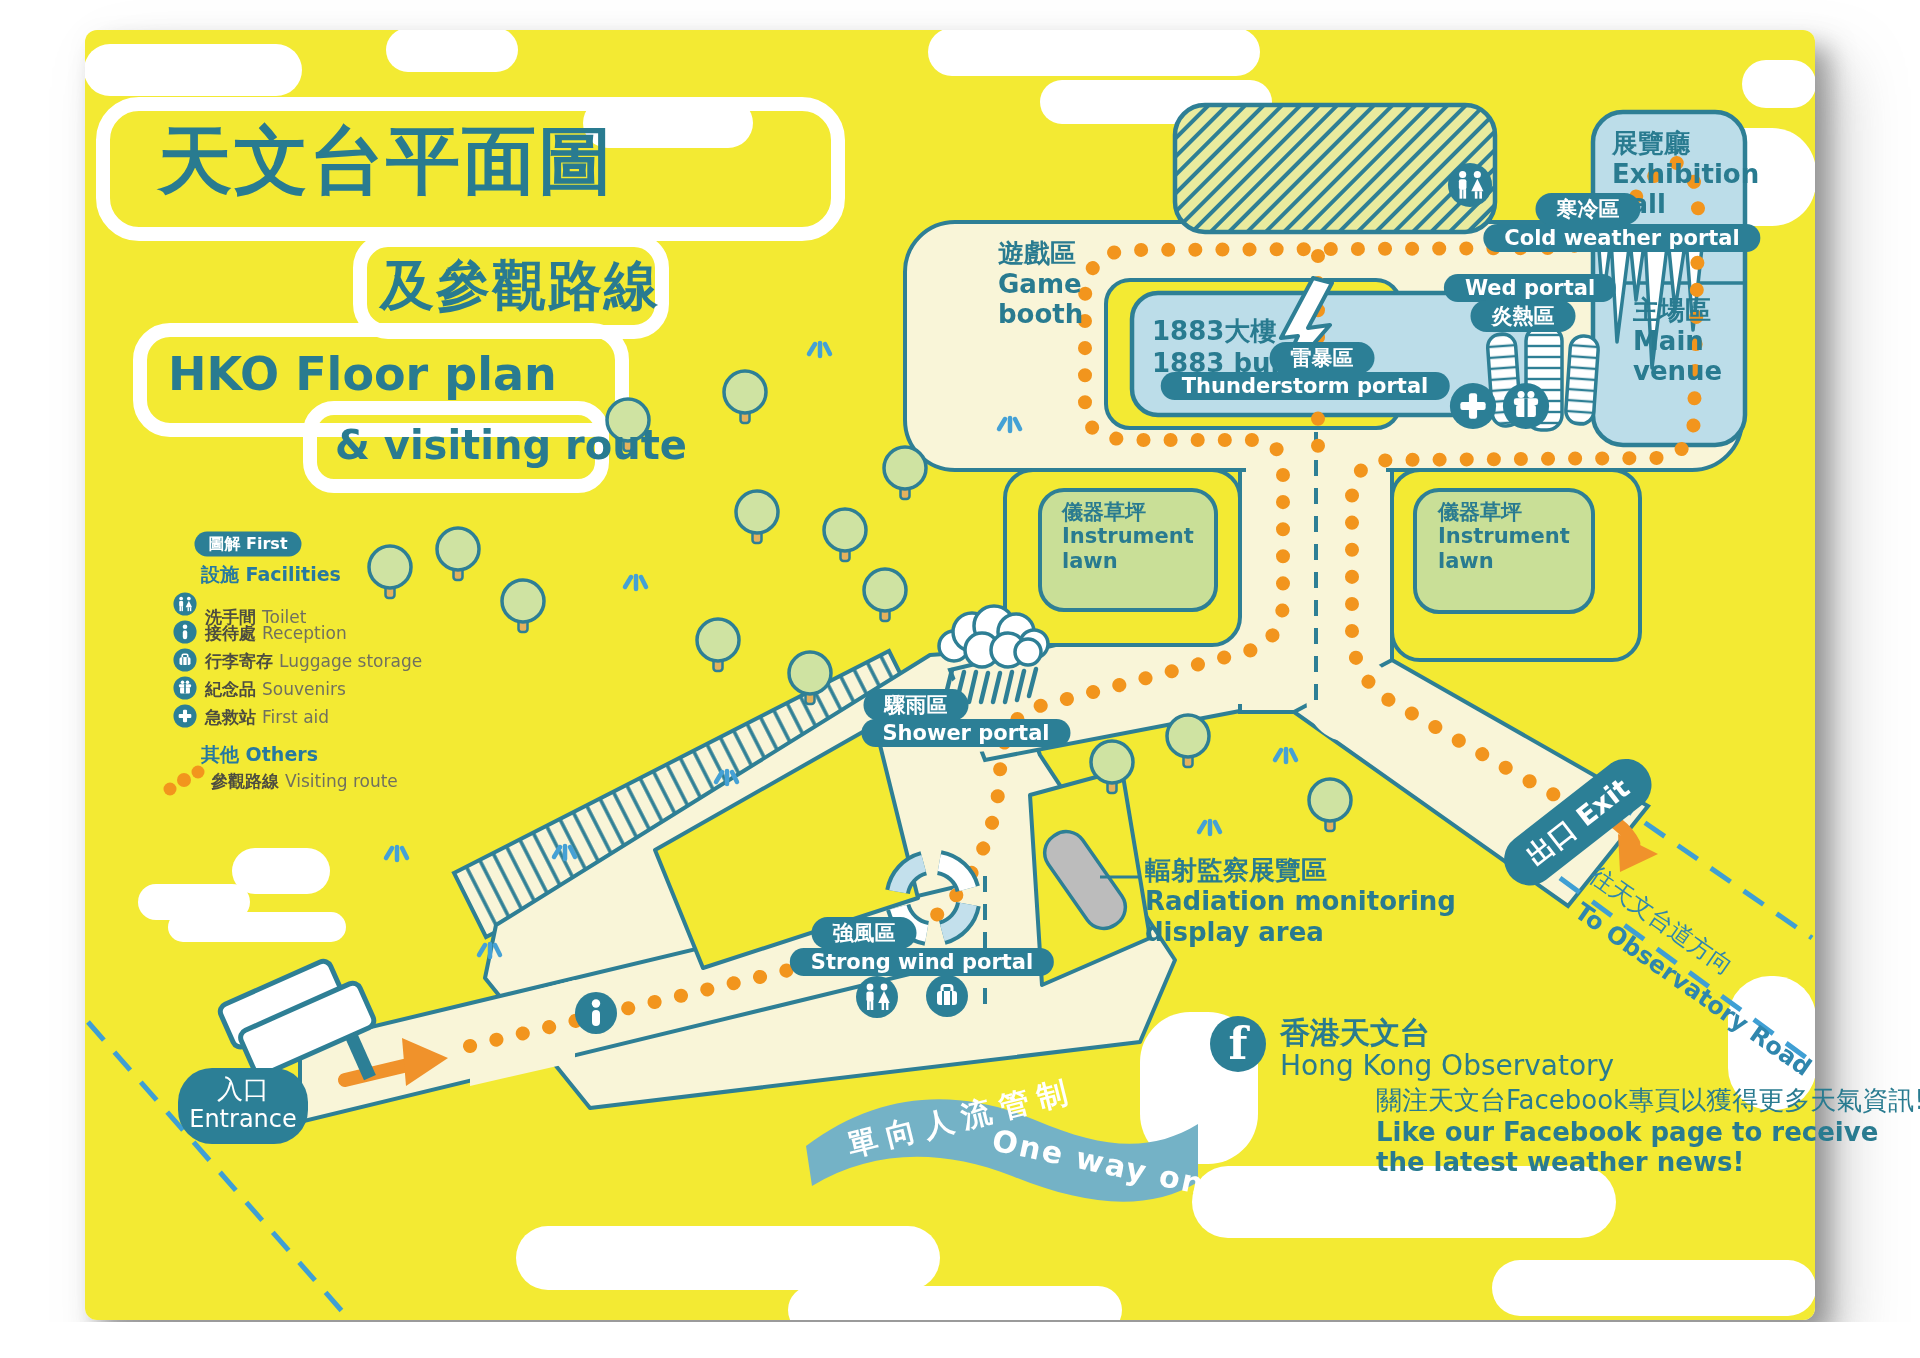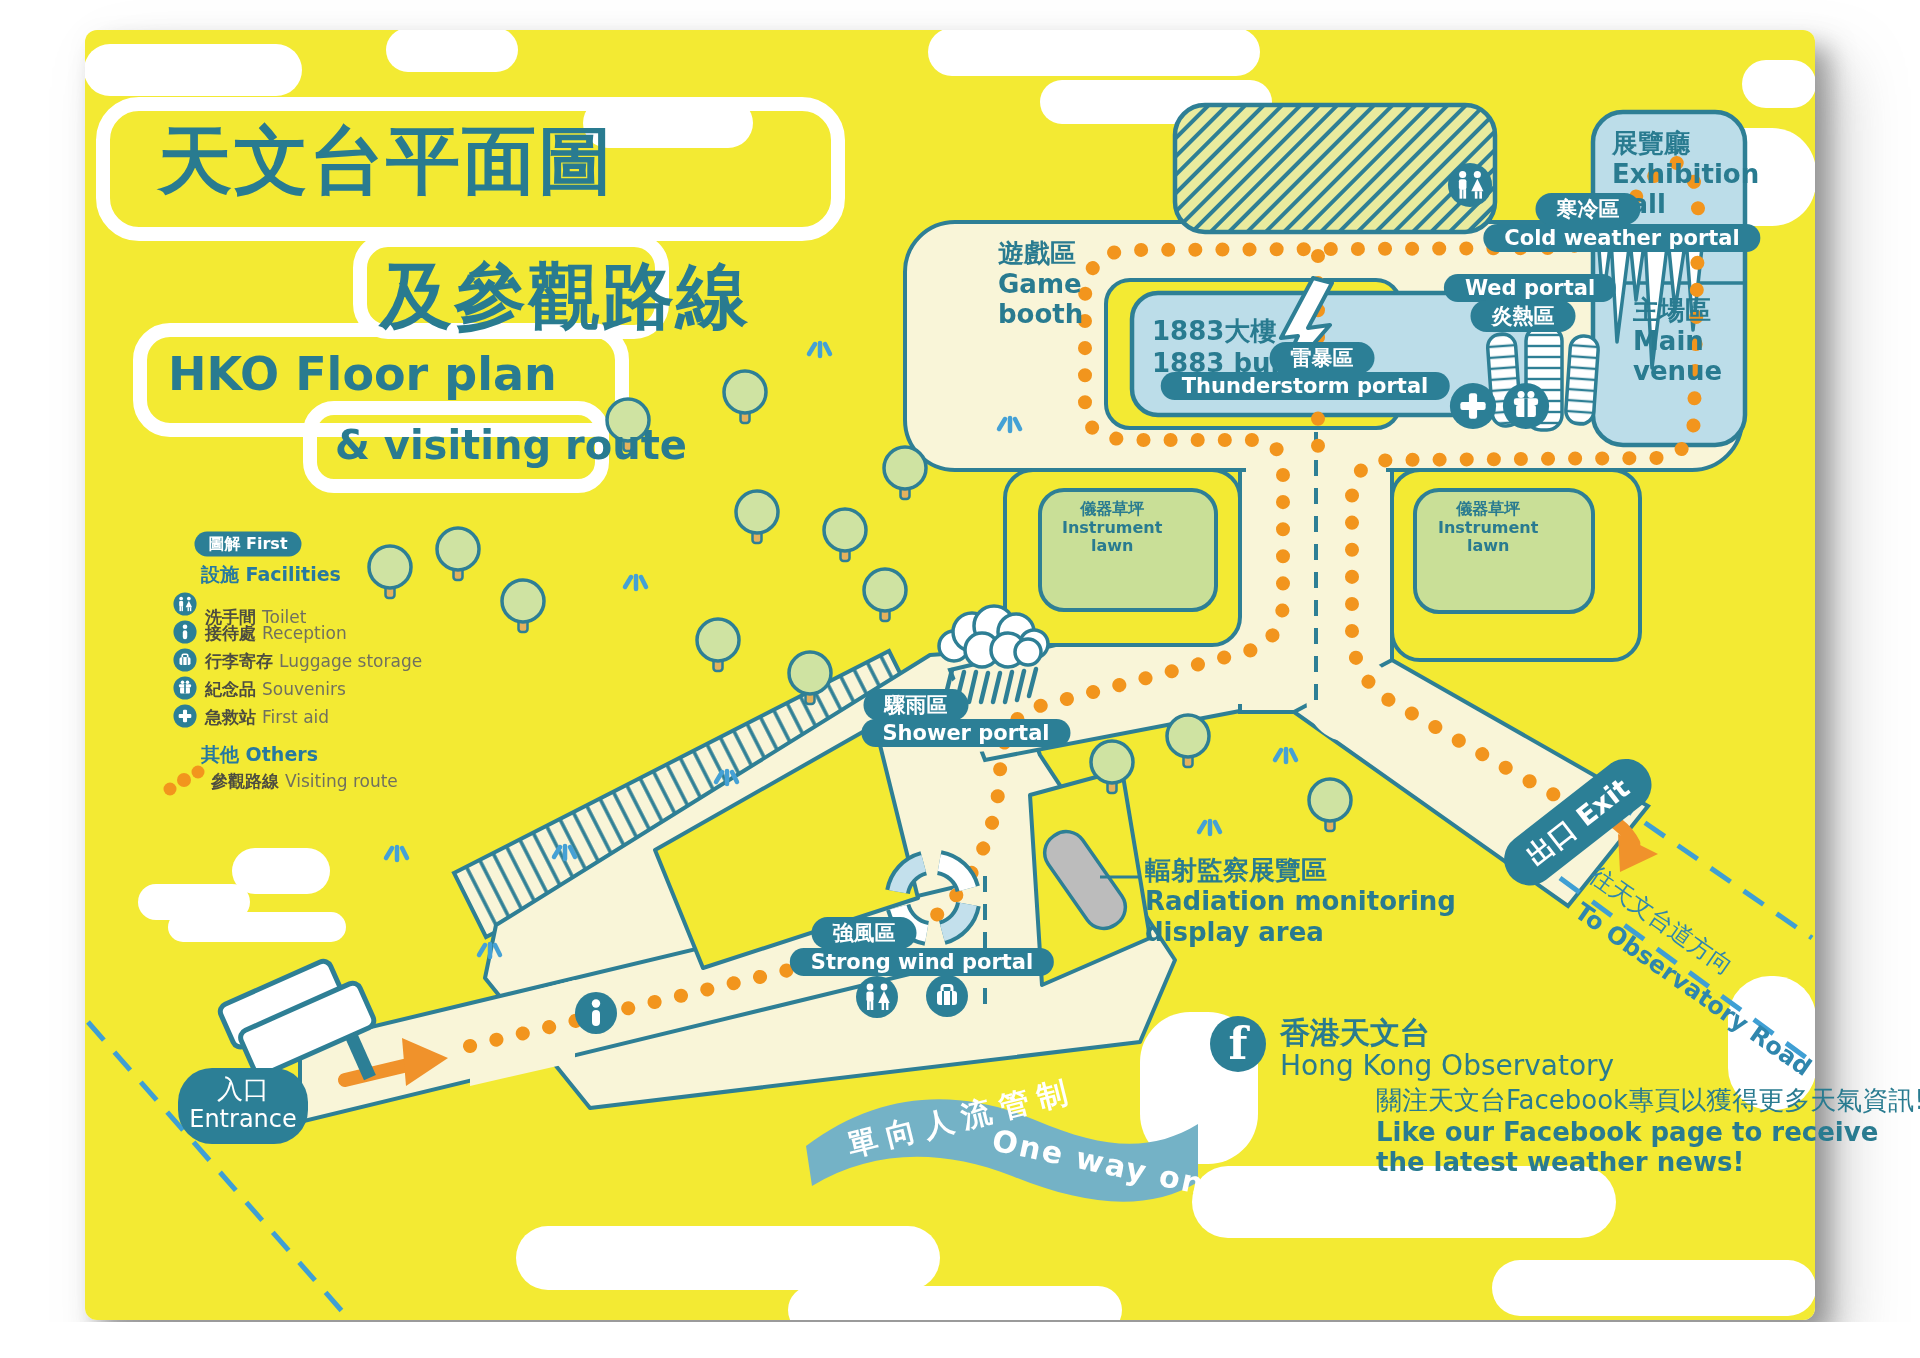--- a/index.html
+++ b/index.html
@@ -5,29 +5,29 @@
   html,body{margin:0;padding:0;background:#ffffff;}
   #page{position:relative;width:1920px;height:1322px;overflow:hidden;background:#ffffff;
         font-family:"DejaVu Sans","Liberation Sans",sans-serif;}
   #poster-shadow{position:absolute;left:85px;top:30px;width:1730px;height:1290px;border-radius:12px;
         box-shadow:14px 16px 26px rgba(90,90,90,.55), 30px 34px 60px rgba(130,130,130,.35);}
   svg{position:absolute;left:0;top:0;}
   .lbl{position:absolute;color:#297b90;font-weight:700;line-height:1.15;white-space:nowrap;}
   .pill{position:absolute;transform:translate(-50%,-50%);background:#2c7f96;color:#fff;
         border-radius:20px;padding:2px 21px;font-size:21px;font-weight:700;white-space:nowrap;z-index:6;}
   .big-title{font-size:74px;letter-spacing:2px;}
-  .sub-title{font-size:72px;letter-spacing:2px;}
+  .sub-title{font-size:54px;letter-spacing:2px;}
   .en-title{font-size:46px;}
   .en-sub{font-size:40px;}
   .legend-head{font-size:19px;color:#2779a0;font-weight:700;position:absolute;}
   .legend-item{position:absolute;font-size:17px;font-weight:700;white-space:nowrap;}
   .legend-item .zh{color:#4d4d40;}
   .legend-item .en{color:#70705f;margin-left:6px;font-weight:400;}
   .area-lbl{font-size:26px;}
-  .area-lbl-sm{font-size:16px;text-align:center;}
+  .area-lbl-sm{font-size:21px;}
   .ribbon-txt{position:absolute;color:#ffffff;font-weight:700;font-size:30px;white-space:nowrap;z-index:7;}
   .fb-f{position:absolute;width:56px;height:56px;border-radius:50%;background:#2c7f96;color:#fff;
         font-family:"DejaVu Serif","Liberation Serif",serif;font-weight:700;font-size:44px;text-align:center;line-height:56px;z-index:6;}
   .entr{position:absolute;background:#2c7f96;color:#fff;border-radius:34px;text-align:center;
         font-weight:400;z-index:6;}
 </style>
 </head>
 <body>
 
 <div id="page">

